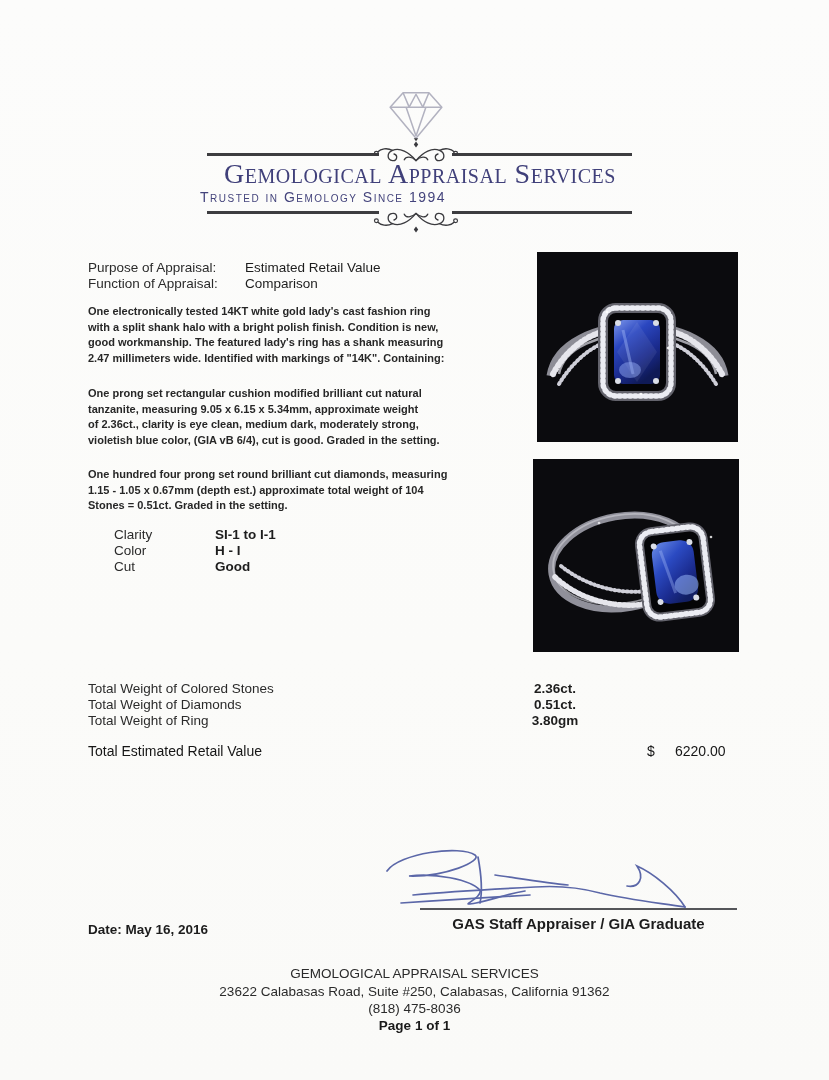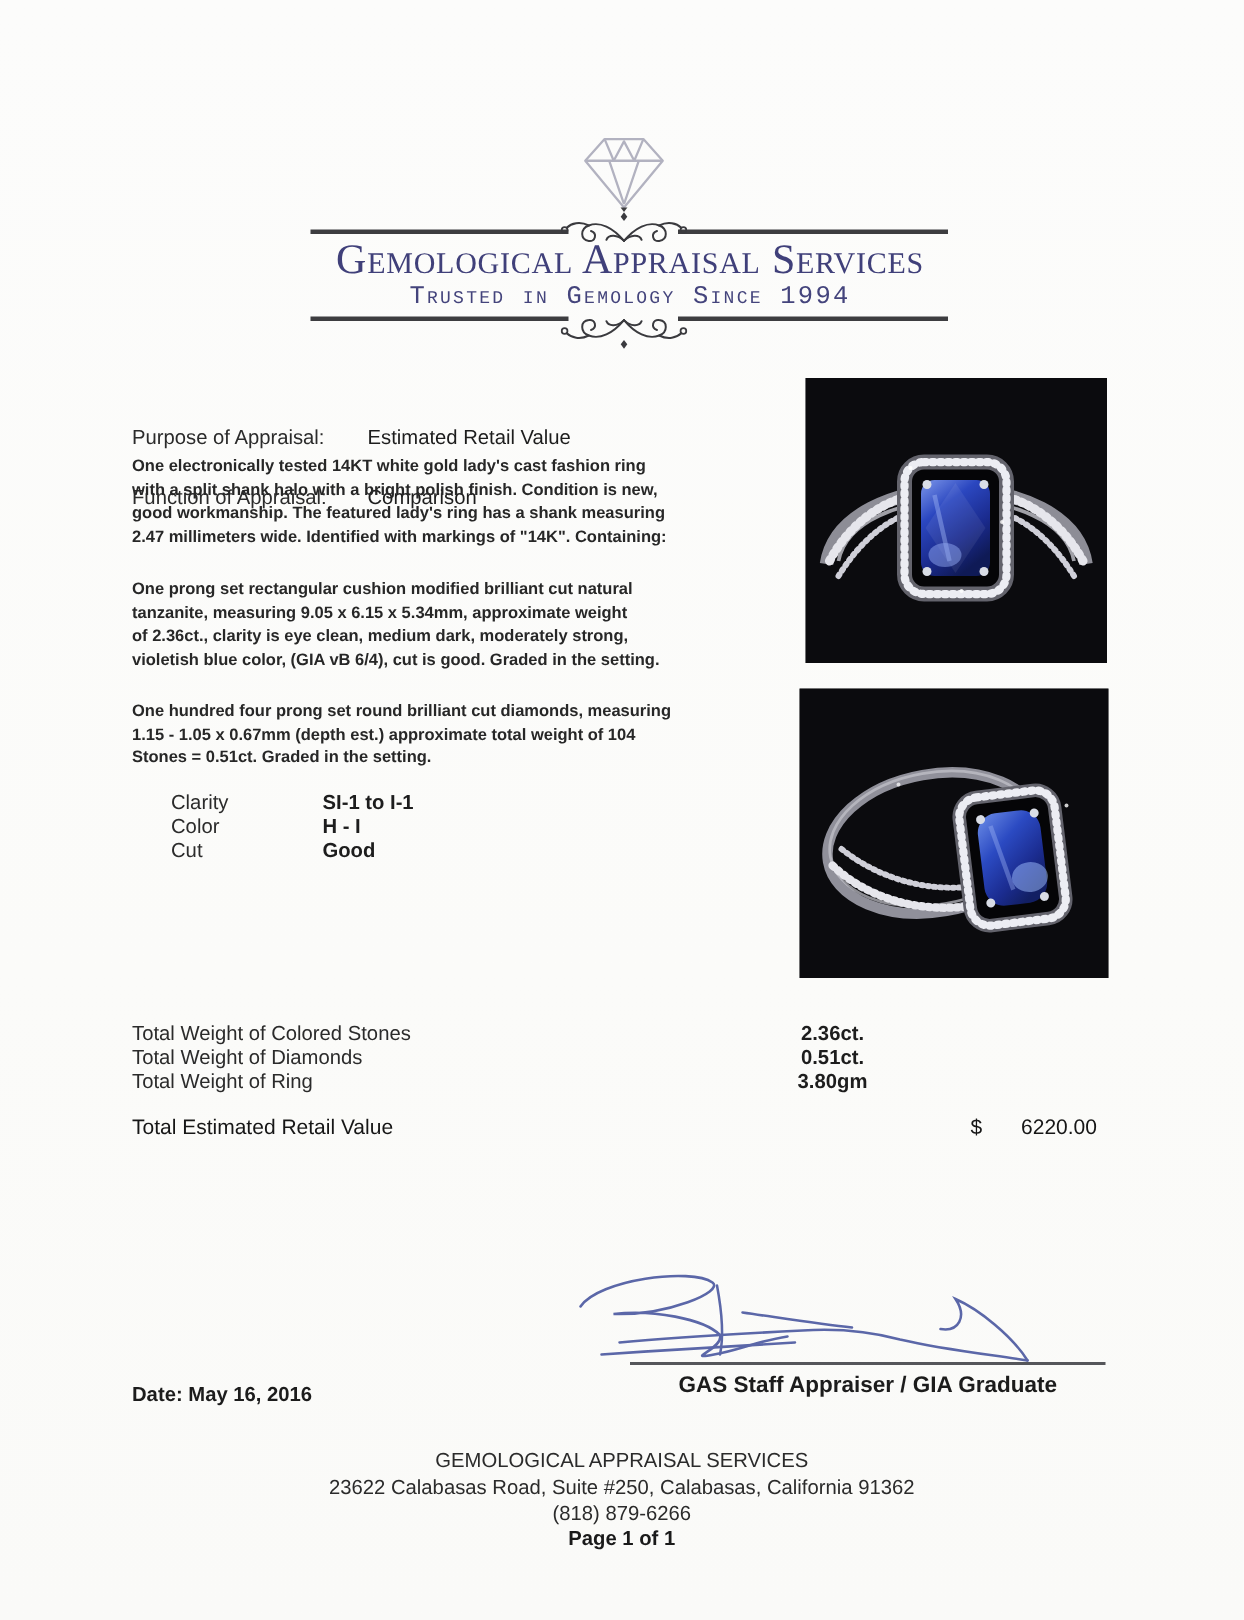--- a/index.html
+++ b/index.html
@@ -13,27 +13,27 @@
   .rule-top-left    { left:207px; top:153px; width:172px; }
   .rule-top-right   { left:452px; top:153px; width:180px; }
   .rule-bottom-left { left:207px; top:211px; width:172px; }
   .rule-bottom-right{ left:452px; top:211px; width:180px; }
   .flourish { position:absolute; left:372px; width:88px; height:26px; }
   .flourish-top { top:141px; }
   .flourish-bottom { top:207px; transform:scaleY(-1); }
   .logo-title { position:absolute; left:200px; top:158px; width:440px; text-align:center;
     font-family:"Liberation Serif", serif; font-variant:small-caps; font-size:28px;
     letter-spacing:0.5px; color:#40407a; white-space:nowrap; }
-  .logo-tagline { position:absolute; left:200px; top:189px; width:440px; text-align:center;
-    font-family:Liberation Mono, monospace; font-variant:small-caps; font-size:17px;
+  .logo-tagline { position:absolute; left:200px; top:189px; width:440px; 
+    font-family:Liberation Sans, sans-serif; font-variant:small-caps; font-size:14px;
     letter-spacing:1.5px; color:#44447c; white-space:nowrap; }
 
   
   .meta-block { position:absolute; left:88px; top:260px; font-size:13.5px; line-height:16px; }
-  .meta-row { display:flex;margin-top:24px; }
+  .meta-row { display:flex; }
   .meta-label { width:157px; }
   .meta-value { font-weight:normal; color:#1d1d1d; }
 
   .para { position:absolute; left:88px; width:440px; font-size:11px; line-height:15.7px;
     white-space:pre-line; color:#272727;font-weight:bold; }
   .para-1 { top:304px; }
   .para-2 { top:386px; }
   .para-3 { top:467px; }
 
   .grades-block { position:absolute; left:114px; top:527px; font-size:13.5px; line-height:16px; }
@@ -48,21 +48,21 @@
   .photo svg { display:block; width:100%; height:100%; }
 
   
   .totals-block { position:absolute; left:88px; top:681px; width:649px; font-size:13.5px; line-height:16px; }
   .totals-row { display:flex;gap:15px; }
   .totals-label { width:382px; }
   .totals-value { width:140px; text-align:center; font-weight:bold; color:#1d1d1d; }
   .retail-row { position:absolute; left:88px; top:743px; width:649px; display:flex; font-weight:normal; font-size:14px; color:#161616; }
   .retail-label { flex:1; }
   .retail-currency { width:28px; }
-  .retail-amount { width:62px; text-align:center; }
+  .retail-amount { width:62px; text-align:left; }
 
   
   .signature-ink { position:absolute; left:383px; top:845px; width:320px; height:66px; }
   .signature-line { position:absolute; left:420px; top:908px; width:317px; height:2px; background:#55565a; }
   .signer-title { position:absolute; left:420px; top:915px; width:317px; text-align:center;
     font-weight:bold; font-size:15px; color:#1c1c1c; }
   .date-label { position:absolute; left:88px; top:922px; font-weight:bold; font-size:13.5px; color:#1c1c1c; }
 
   
   .footer { position:absolute; left:0; top:965px; width:829px; text-align:center; font-size:13.5px; line-height:17.5px; color:#2b2b2b; }
@@ -252,17 +252,17 @@
       <path d="M112,30 C140,34 165,38 185,40"></path>
     </g>
   </svg>
   <div class="signature-line"></div>
   <div class="date-label">Date: May 16, 2016</div>
   <div class="signer-title">GAS Staff Appraiser / GIA Graduate</div>
 
   <div class="footer">
     <div>GEMOLOGICAL APPRAISAL SERVICES</div>
     <div>23622 Calabasas Road, Suite #250, Calabasas, California 91362</div>
-    <div>(818) 879-6266</div>
+    <div>(818) 475-8036</div>
   </div>
   <div class="page-indicator">Page 1 of 1</div>
 
 </div>
 
 </body></html>

